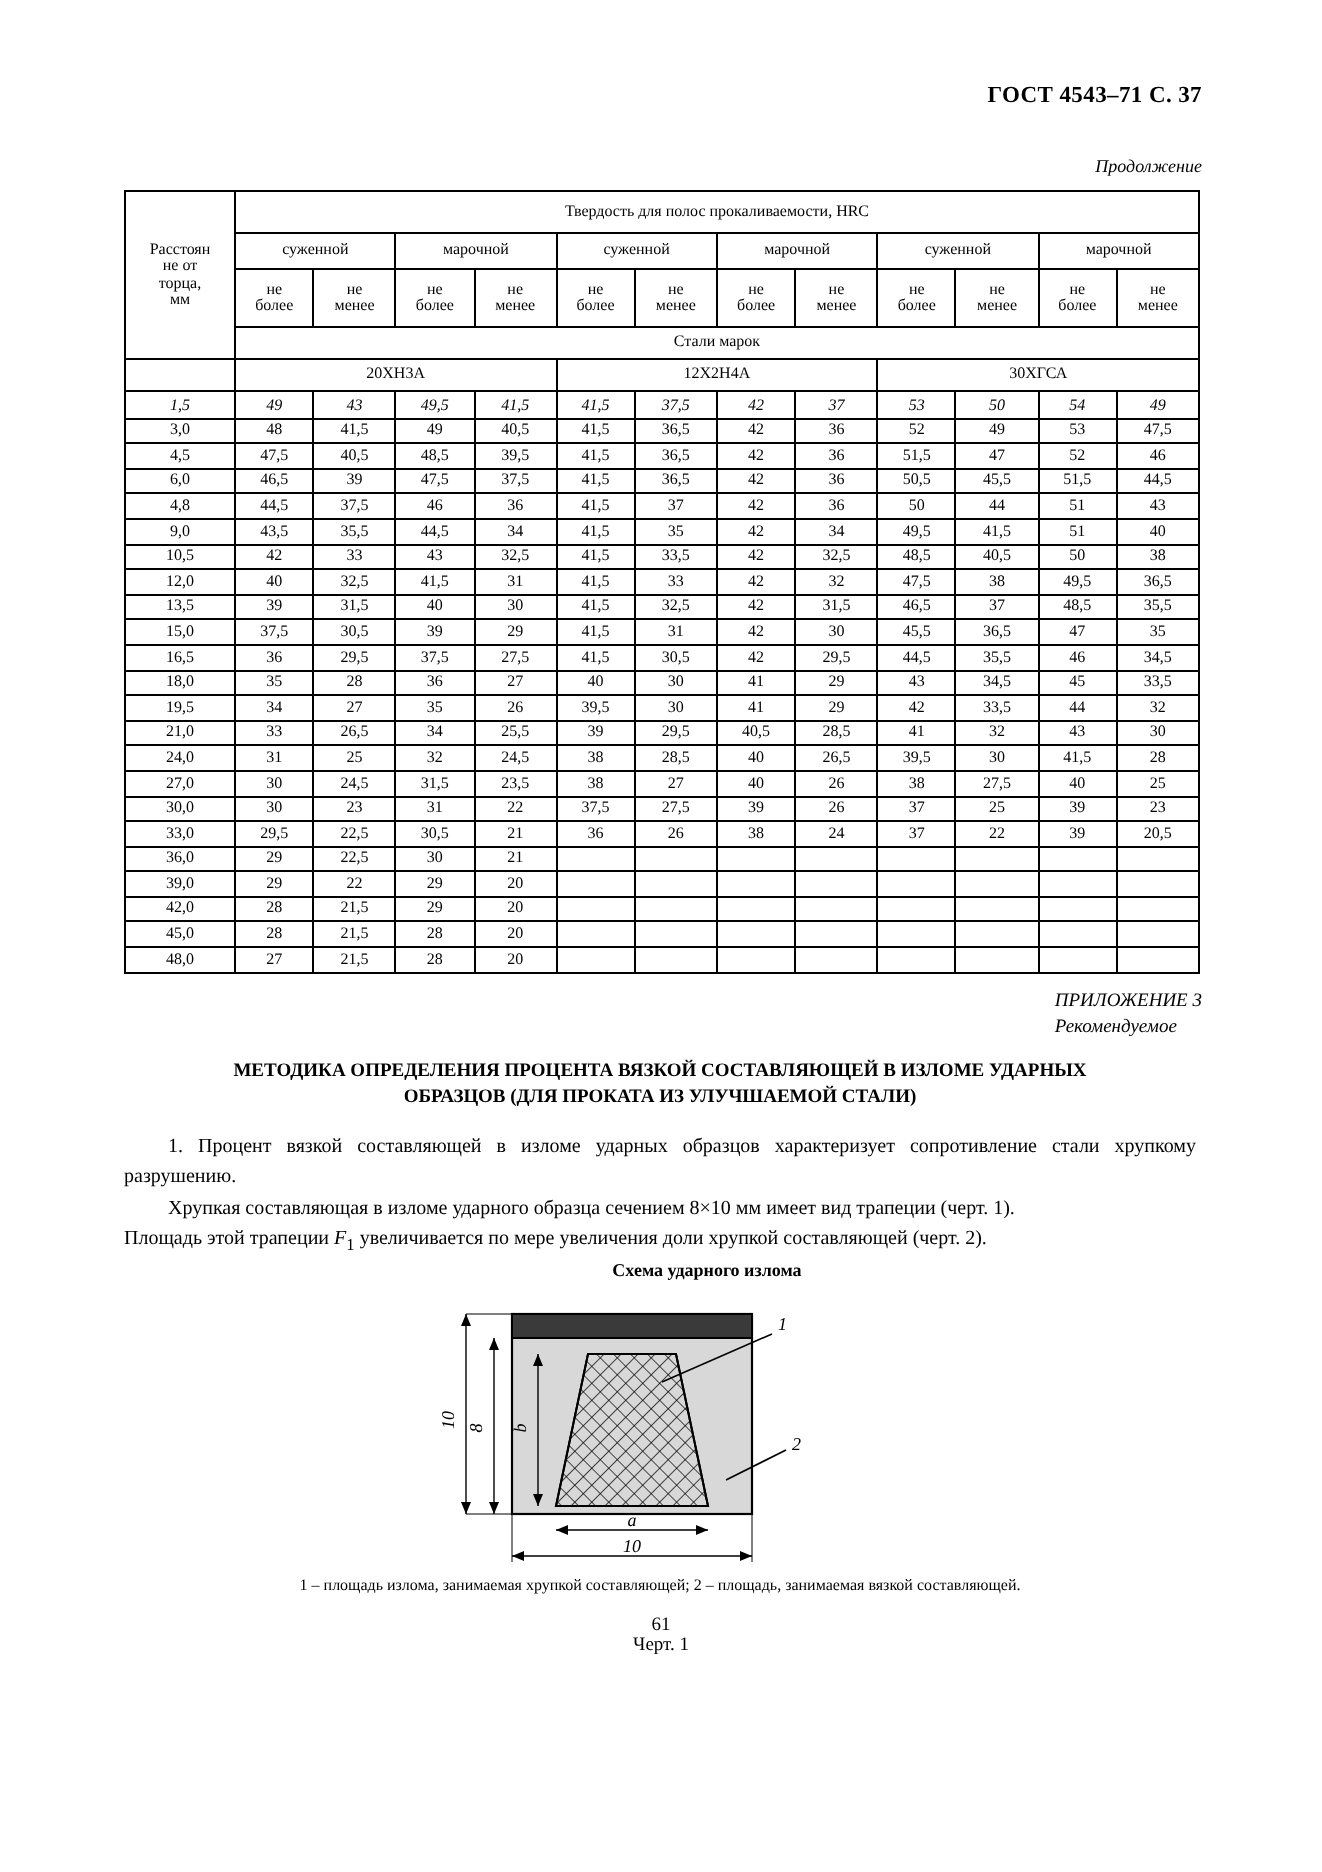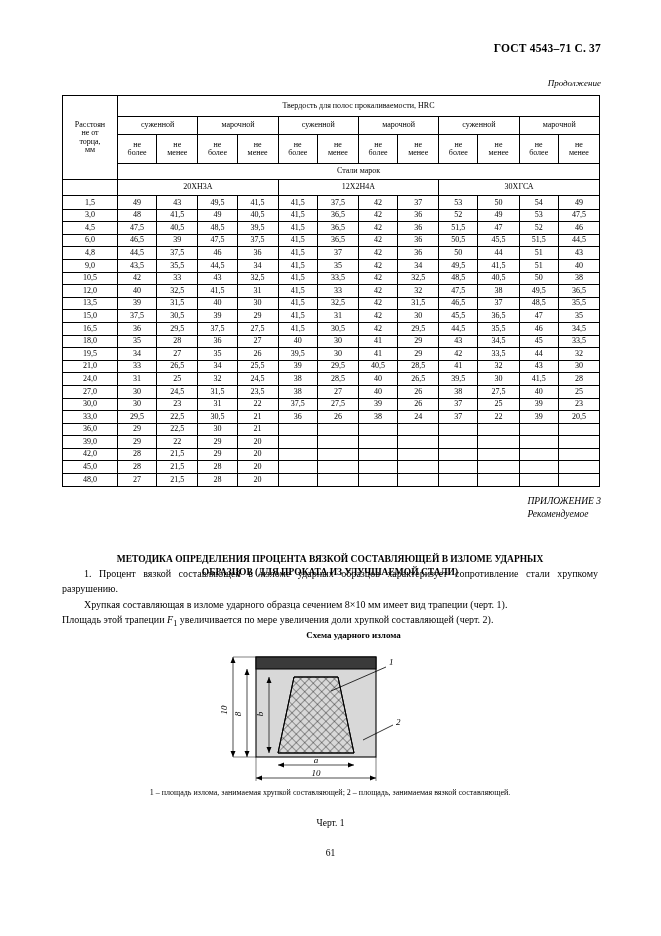--- a/index.html
+++ b/index.html
@@ -84,37 +84,37 @@
   }
   td.dist {
     text-align: center;
     height: 11.6px;
     font-size: 8px;
     border-top: none;
     border-bottom: none;
     border-left: 0.6px solid #000;
     border-right: 0.6px solid #000;
   }
-  tr.first-data td { padding-top: 1px; }
+  tr.first-data td { padding-top: 1px; font-style: italic; }
   table.main tbody tr td.data.grp { border-left: 0.6px solid #000; }
   table.main tbody tr td.data.grpend { border-right: 0.6px solid #000; }
   
   .appendix {
     position: absolute;
     top: 495px;
     right: 60px;
     text-align: left;
     font-size: 9.5px;
     font-style: italic;
     line-height: 1.35;
   }
   .appendix .a1 { font-style: italic; }
   .title-block {
     position: absolute;
-    top: 553px;
+    top: 530px;
     left: 70px;
     width: 520px;
     text-align: center;
     font-size: 9.5px;
     font-weight: bold;
     line-height: 1.35;
   }
   .para {
     position: absolute;
     left: 62px;
@@ -155,21 +155,21 @@
   .chert {
     position: absolute;
     top: 818px;
     left: 0;
     width: 661px;
     text-align: center;
     font-size: 9.5px;
   }
   .pagenum {
     position: absolute;
-    top: 848px;
+    top: 808px;
     left: 0;
     width: 661px;
     text-align: center;
     font-size: 9.5px;
   }
 </style>
 </head>
 <body>
 
 <div class="page">

